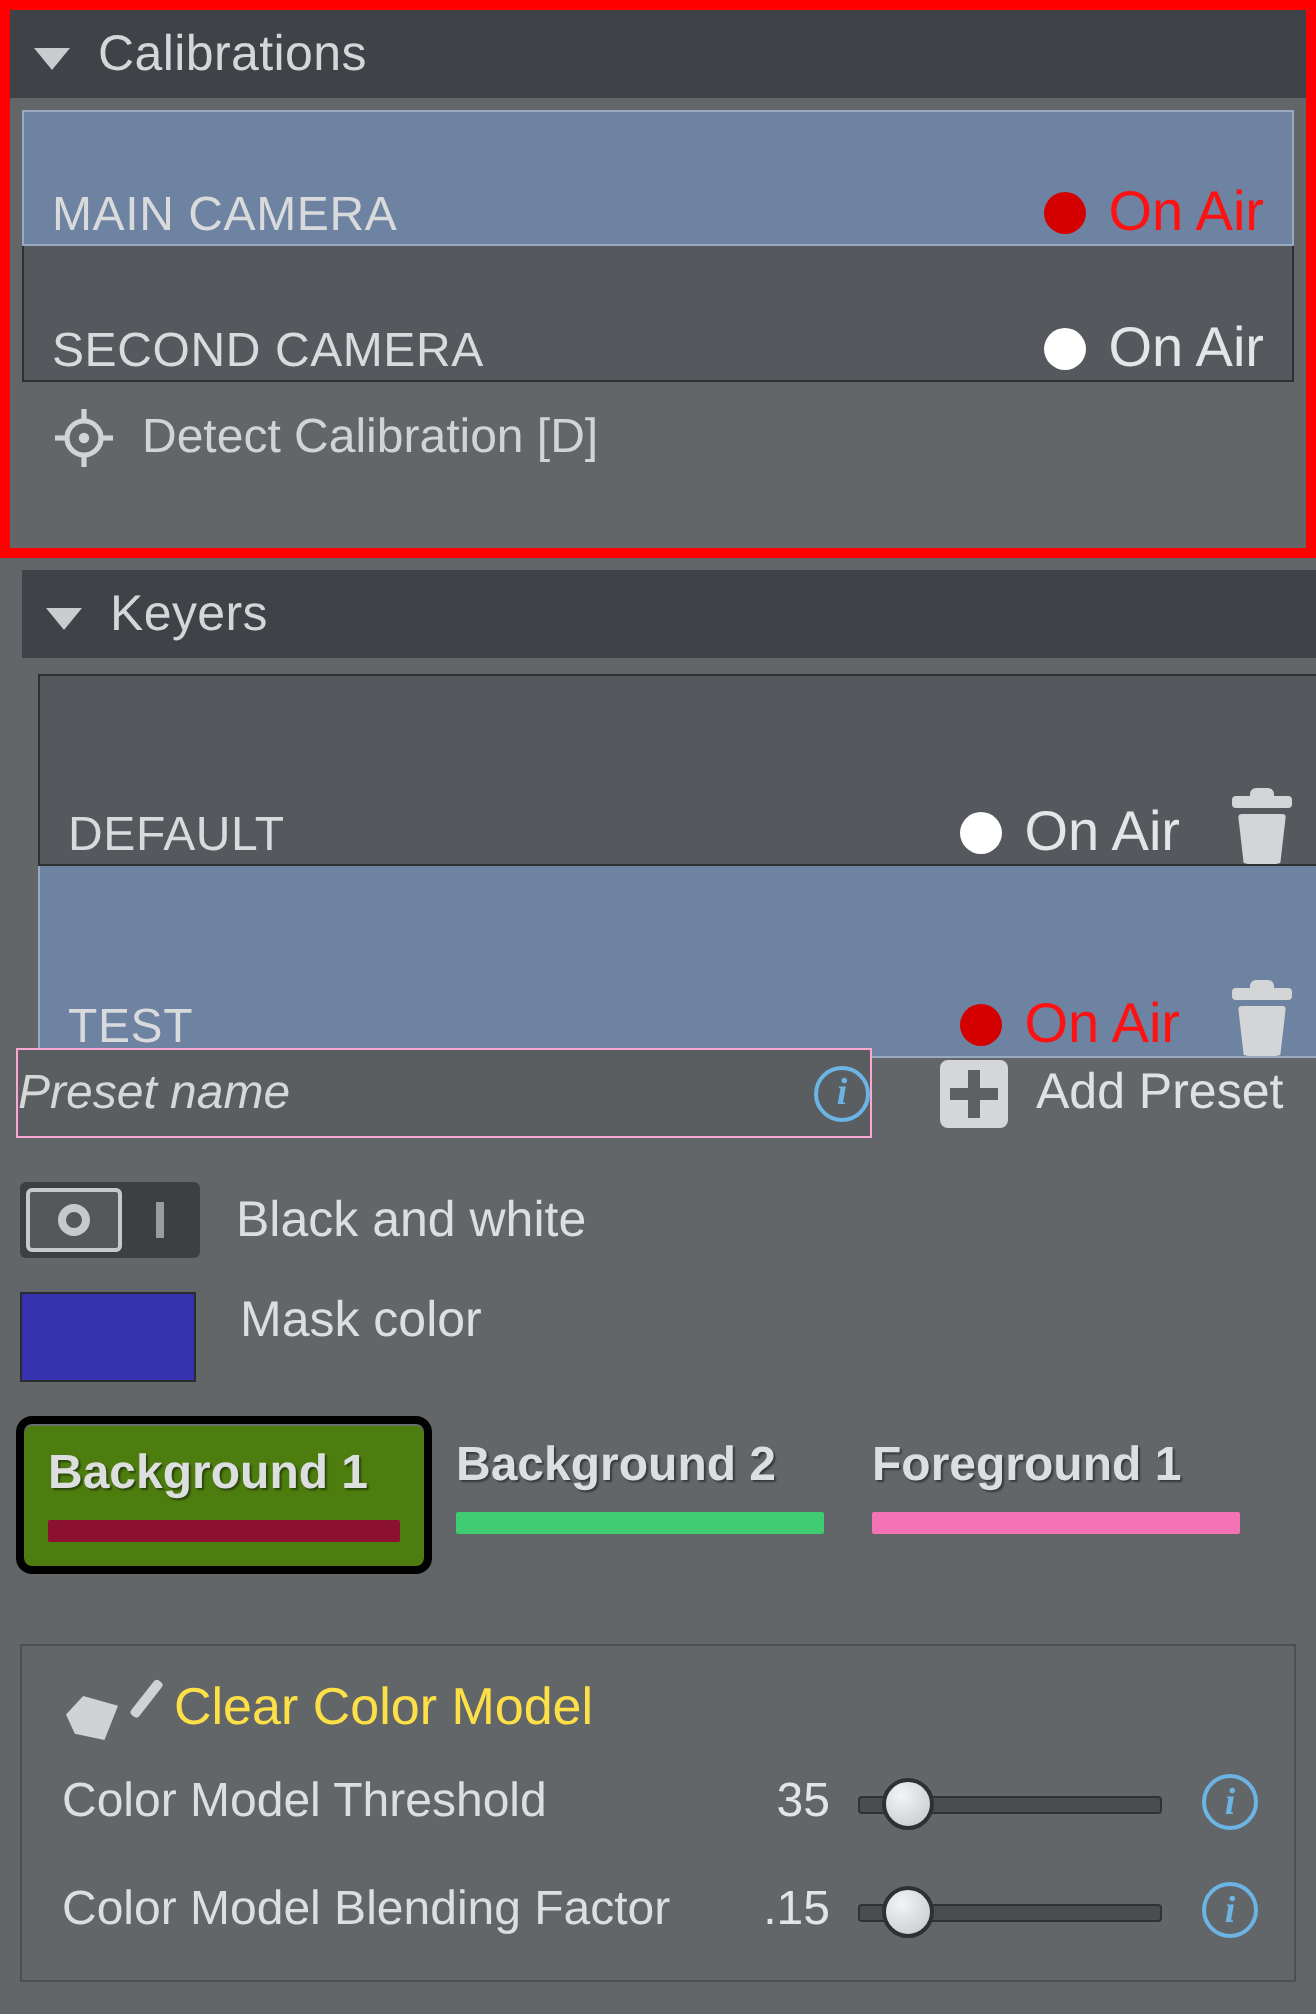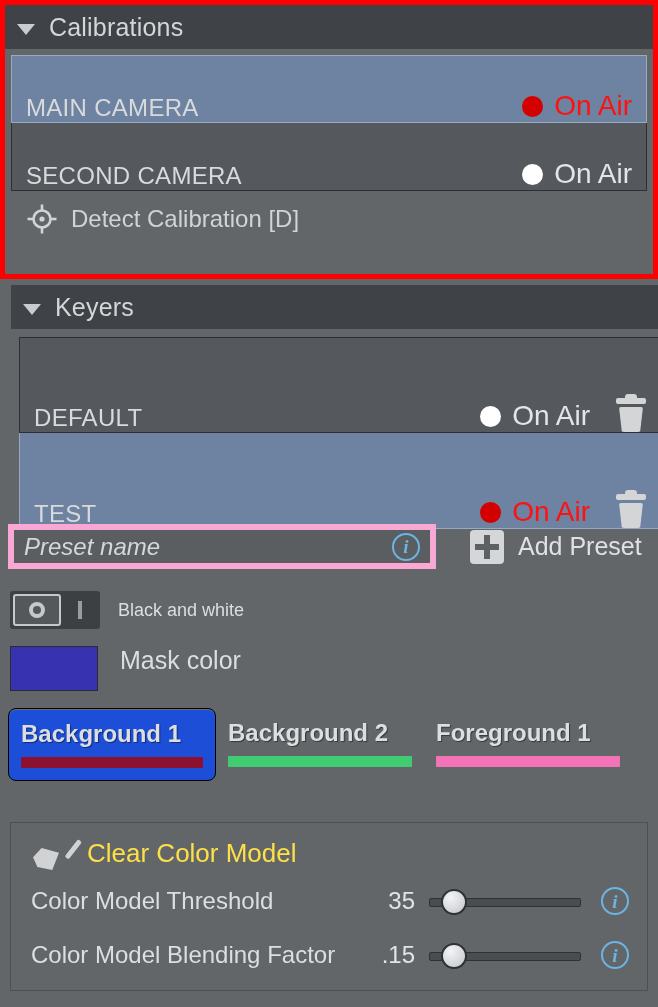--- a/index.html
+++ b/index.html
@@ -74,22 +74,22 @@
     clip-path: polygon(0 0, 100% 0, 88% 100%, 12% 100%);
   }
 
   
   .preset-row {
     position: absolute; left: 8px; top: 524px; width: 642px;
     display: flex; align-items: center;
   }
   .preset-input {
     width: 428px; height: 45px; background: #5a5e61;
-    border: 6px solid #f9a8d4; display: flex; align-items: center;
-    padding: 0 10px;
+    border: 1px solid #f9a8d4; display: flex; align-items: center;
+    padding: 0 0;
   }
   .preset-input .ph {
     flex: 1; font-style: italic; font-size: 24px; color: #d5d7d9;
   }
   .info {
     width: 28px; height: 28px; border-radius: 50%;
     border: 2px solid #6cb4e4; color: #6cb4e4;
     font-style: italic; font-family: "Liberation Serif", serif;
     font-size: 19px; font-weight: bold;
     display: flex; align-items: center; justify-content: center;
@@ -118,37 +118,37 @@
     border: 2px solid #c6c8ca; border-radius: 3px;
     display: flex; align-items: center; justify-content: center;
   }
   .toggle .knob .o {
     width: 16px; height: 16px; border-radius: 50%;
     border: 4px solid #c6c8ca;
   }
   .toggle .i {
     position: absolute; right: 18px; width: 4px; height: 18px; background: #9a9da0;
   }
-  .bw-label { font-size: 18px; color: #dcdee0; margin-left: 18px; }
+  .bw-label { font-size: 25px; color: #dcdee0; margin-left: 18px; }
 
   
   .mask-row { position: absolute; left: 10px; top: 646px; display: flex; align-items: flex-start; }
   .swatch {
     width: 88px; height: 45px; background: #3733b0; border: 1px solid #2a2d30; flex: none;
   }
   .mask-label { font-size: 25px; color: #dcdee0; margin-left: 22px; }
 
   
   .tabs { position: absolute; left: 8px; top: 708px; width: 642px; display: flex; }
   .tab {
     width: 208px; padding: 11px 12px 12px 12px;
     display: flex; flex-direction: column; align-items: flex-start;
   }
   .tab.active {
-    background: #1d4ed8; border: 1px solid #000000; border-radius: 8px;
+    background: #4d7c0f; border: 4px solid #000000; border-radius: 8px;
     box-shadow: inset 0 1px 0 #6a6d70;
   }
   .tab-label {
     font-size: 24px; font-weight: bold; color: #dcdee0; white-space: nowrap;
     overflow: hidden; width: 100%; text-shadow: 1px 1px 1px rgba(0,0,0,.45);
   }
   .tab-underline { height: 11px; width: 100%; margin-top: 9px; border-radius: 1px; }
 
   
   .cm-panel {

